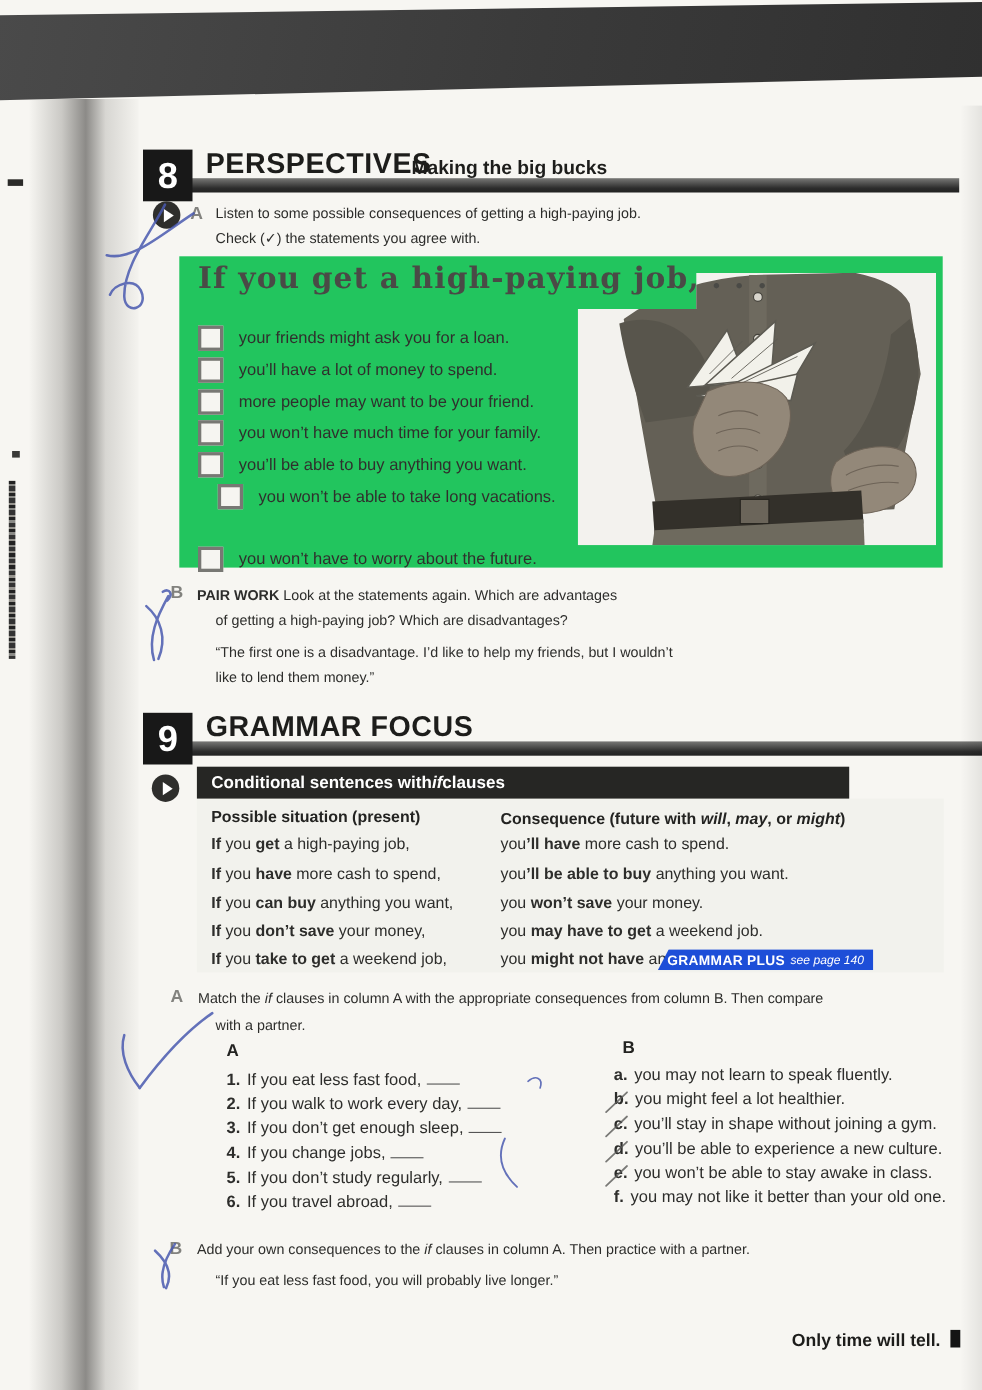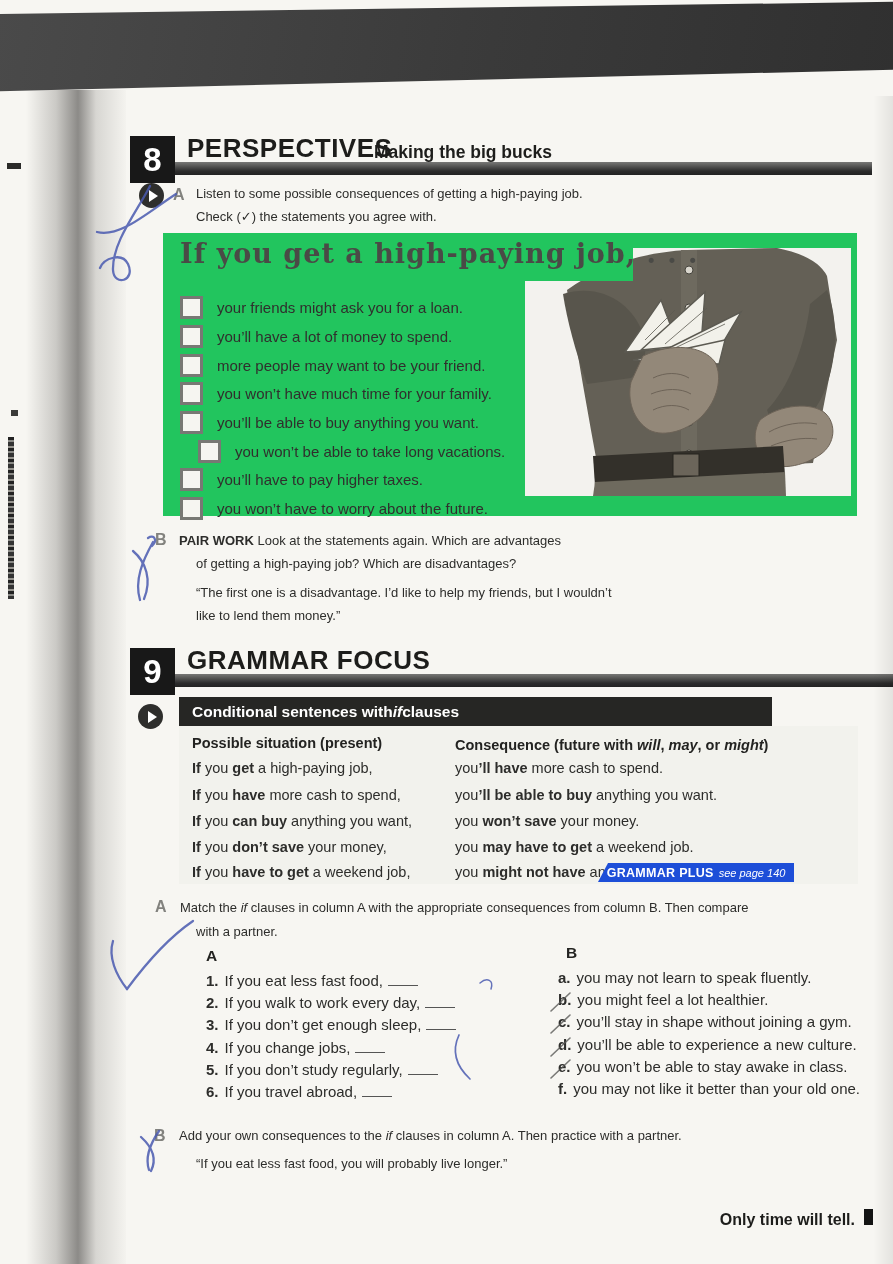--- a/index.html
+++ b/index.html
@@ -114,24 +114,20 @@
       <span class="checkbox"></span>
       <span class="lbl">you won’t have much time for your family.</span>
       </div>
     <div class="abs check-row" style="top:177px;">
       <span class="checkbox"></span>
       <span class="lbl">you’ll be able to buy anything you want.</span>
       </div>
     <div class="abs check-row" style="top:206px;margin-left:18px;">
       <span class="checkbox"></span>
       <span class="lbl">you won’t be able to take long vacations.</span>
-      </div>
-    <div class="abs check-row" style="top:234px;">
-      <span class="checkbox"></span>
-      <span class="lbl">you’ll have to pay higher taxes.</span>
       </div>
     <div class="abs check-row" style="top:263px;">
       <span class="checkbox"></span>
       <span class="lbl">you won’t have to worry about the future.</span>
       </div>
 
     <div class="abs photo">
       <svg width="326" height="248" viewBox="0 0 326 248" xmlns="http://www.w3.org/2000/svg">
         <rect width="326" height="248" fill="#f3f2ee"></rect>
         <path d="M42,42 Q92,6 162,2 L252,0 Q292,8 302,28 L312,92 Q302,138 288,215 L74,226 Q58,140 42,42 Z" fill="#646056"></path>
@@ -185,21 +181,21 @@
       <span> clauses</span>
     </div>
   <div class="abs gram-body">
     <div class="abs gram-colhead" style="left:13px;top:9px;">Possible situation (present)</div>
     <div class="abs gram-colhead" style="left:276px;top:11px;"><span>Consequence (future with </span><span class="i">will</span><span>, </span><span class="i">may</span><span>, or </span><span class="i">might</span><span>)</span></div>
 
     <div class="abs gram-row" style="left:13px;top:34px;"><span class="b">If</span><span> you </span><span class="b">get</span><span> a high-paying job,</span></div>
     <div class="abs gram-row" style="left:13px;top:61px;"><span class="b">If</span><span> you </span><span class="b">have</span><span> more cash to spend,</span></div>
     <div class="abs gram-row" style="left:13px;top:87px;"><span class="b">If</span><span> you </span><span class="b">can buy</span><span> anything you want,</span></div>
     <div class="abs gram-row" style="left:13px;top:113px;"><span class="b">If</span><span> you </span><span class="b">don’t save</span><span> your money,</span></div>
-    <div class="abs gram-row" style="left:13px;top:138px;"><span class="b">If</span><span> you </span><span class="b">have to get</span><span> a weekend job,</span></div>
+    <div class="abs gram-row" style="left:13px;top:138px;"><span class="b">If</span><span> you </span><span class="b">take to get</span><span> a weekend job,</span></div>
 
     <div class="abs gram-row" style="left:276px;top:34px;"><span>you</span><span class="b">’ll have</span><span> more cash to spend.</span></div>
     <div class="abs gram-row" style="left:276px;top:61px;"><span>you</span><span class="b">’ll be able to buy</span><span> anything you want.</span></div>
     <div class="abs gram-row" style="left:276px;top:87px;"><span>you </span><span class="b">won’t save</span><span> your money.</span></div>
     <div class="abs gram-row" style="left:276px;top:113px;"><span>you </span><span class="b">may have to get</span><span> a weekend job.</span></div>
     <div class="abs gram-row" style="left:276px;top:138px;"><span>you </span><span class="b">might not have</span><span> any free time.</span></div>
 
     <div class="abs plus-badge">
       <span class="main">GRAMMAR PLUS</span>
       <span class="note">see page 140</span>

